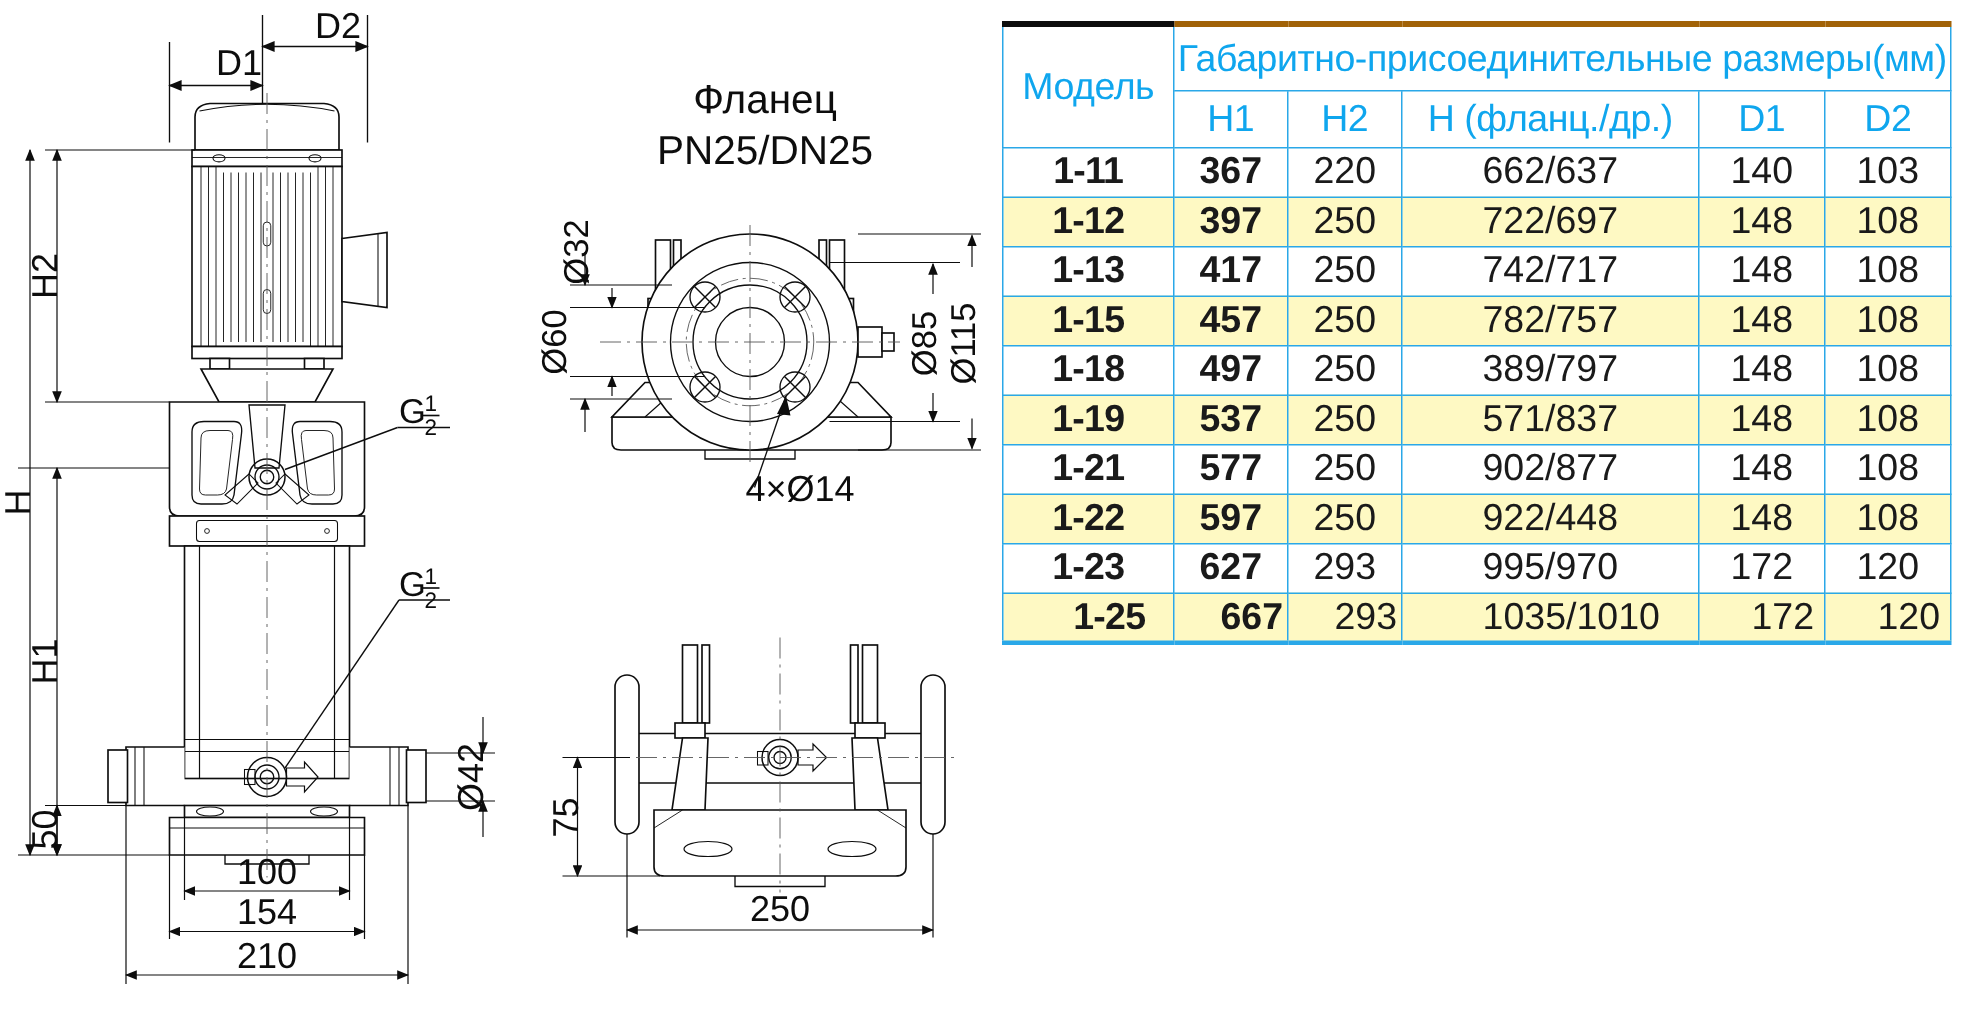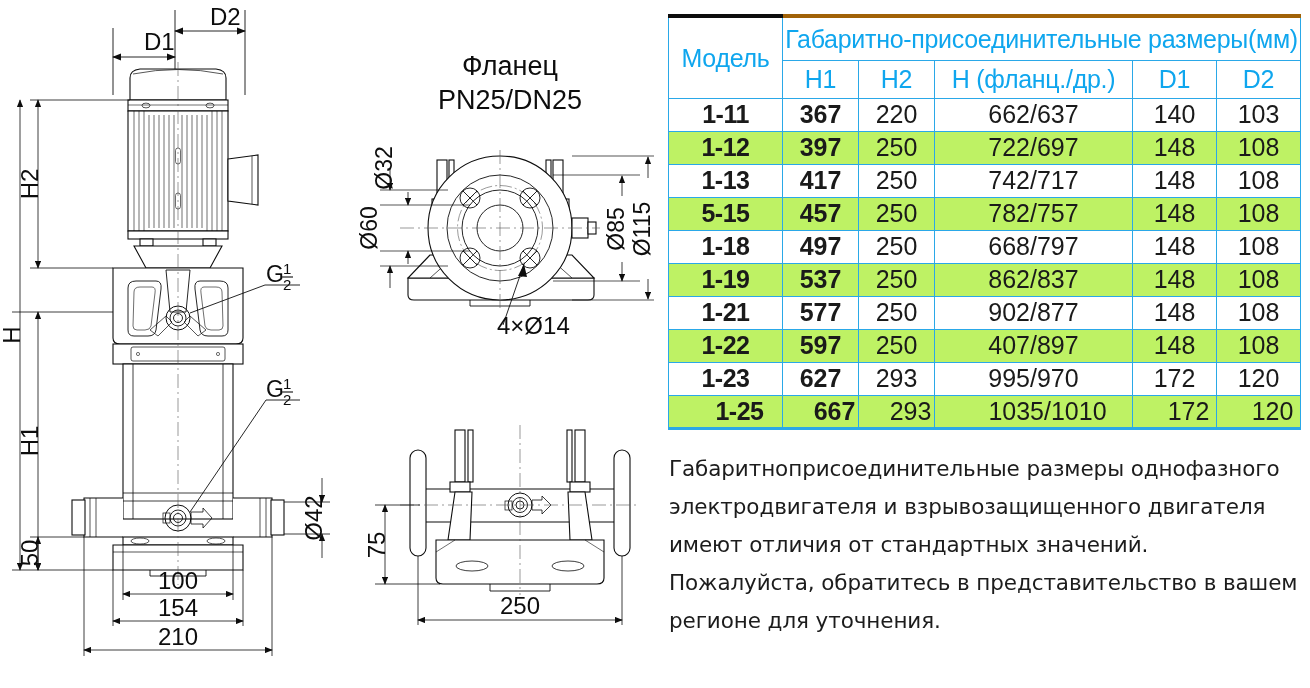--- a/index.html
+++ b/index.html
@@ -66,21 +66,21 @@
     font-size: 25px;
     letter-spacing: -0.9px;
   }
 
   table.specs tbody td {
     height: 33px;
     font-size: 25px;
     color: #1a1a1a;
     margin-left: 28px;
   }
-  table.specs tbody tr.alt td { background: #bef264; }
+  table.specs tbody tr.alt td { background: #fef9c3; }
   td.model-cell {
     color: #19a9ef;
     font-weight: bold;
     letter-spacing: -0.5px;
   }
   td.h1-cell { font-weight: bold; }
   table.specs tbody tr:last-child td { border-bottom: 3px solid #2aa8e8; padding-left: 28px; }
 
   
   col.c-model { width: 114px; }
@@ -497,56 +497,56 @@
         </tr>
         <tr>
           <td class="model-cell">1-13</td>
           <td class="h1-cell">417</td>
           <td>250</td>
           <td>742/717</td>
           <td>148</td>
           <td>108</td>
         </tr>
         <tr class="alt">
-          <td class="model-cell">5-15</td>
+          <td class="model-cell">1-15</td>
           <td class="h1-cell">457</td>
           <td>250</td>
           <td>782/757</td>
           <td>148</td>
           <td>108</td>
         </tr>
         <tr>
           <td class="model-cell">1-18</td>
           <td class="h1-cell">497</td>
           <td>250</td>
-          <td>668/797</td>
+          <td>389/797</td>
           <td>148</td>
           <td>108</td>
         </tr>
         <tr class="alt">
           <td class="model-cell">1-19</td>
           <td class="h1-cell">537</td>
           <td>250</td>
-          <td>862/837</td>
+          <td>571/837</td>
           <td>148</td>
           <td>108</td>
         </tr>
         <tr>
           <td class="model-cell">1-21</td>
           <td class="h1-cell">577</td>
           <td>250</td>
           <td>902/877</td>
           <td>148</td>
           <td>108</td>
         </tr>
         <tr class="alt">
           <td class="model-cell">1-22</td>
           <td class="h1-cell">597</td>
           <td>250</td>
-          <td>407/897</td>
+          <td>922/448</td>
           <td>148</td>
           <td>108</td>
         </tr>
         <tr>
           <td class="model-cell">1-23</td>
           <td class="h1-cell">627</td>
           <td>293</td>
           <td>995/970</td>
           <td>172</td>
           <td>120</td>
@@ -555,14 +555,13 @@
           <td class="model-cell">1-25</td>
           <td class="h1-cell">667</td>
           <td>293</td>
           <td>1035/1010</td>
           <td>172</td>
           <td>120</td>
         </tr>
       </tbody>
   </table>
 
-  <p id="note">Габаритноприсоединительные размеры однофазного электродвигателя и взрывозащищенного двигателя имеют отличия от стандартных значений. Пожалуйста, обратитесь в представительство в  вашем регионе  для уточнения.</p>
 </div>
 
 </body></html>

